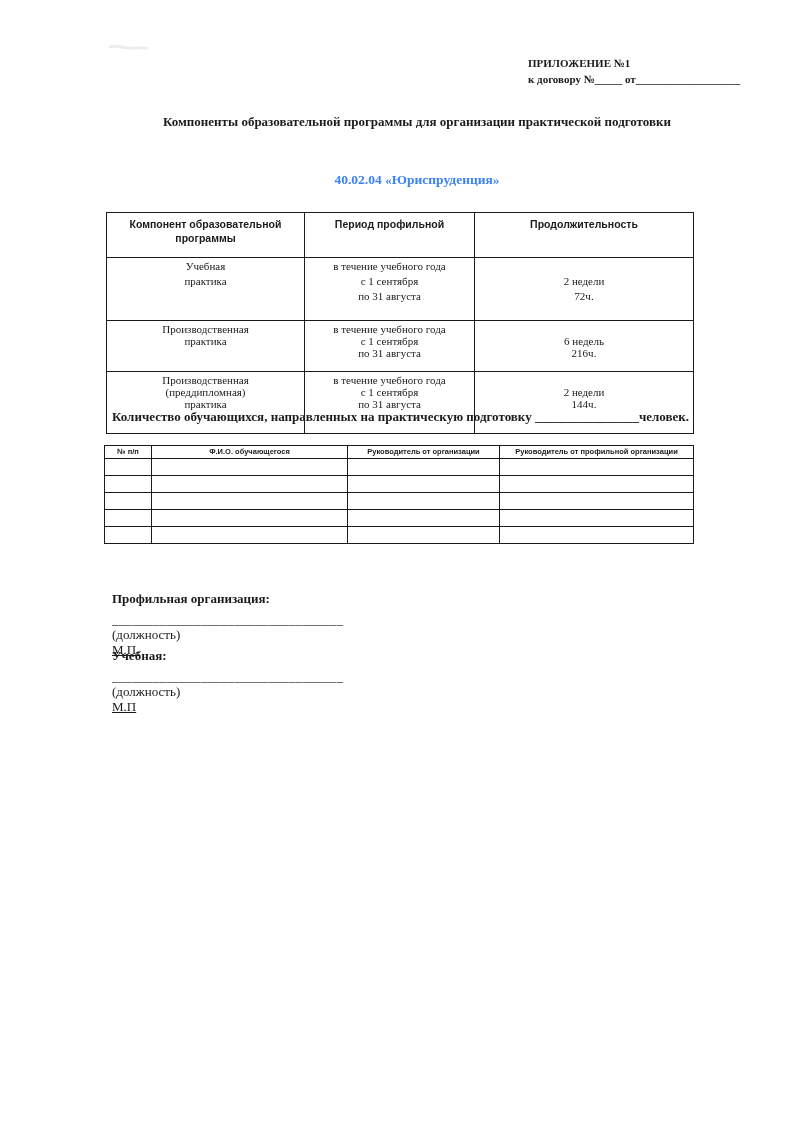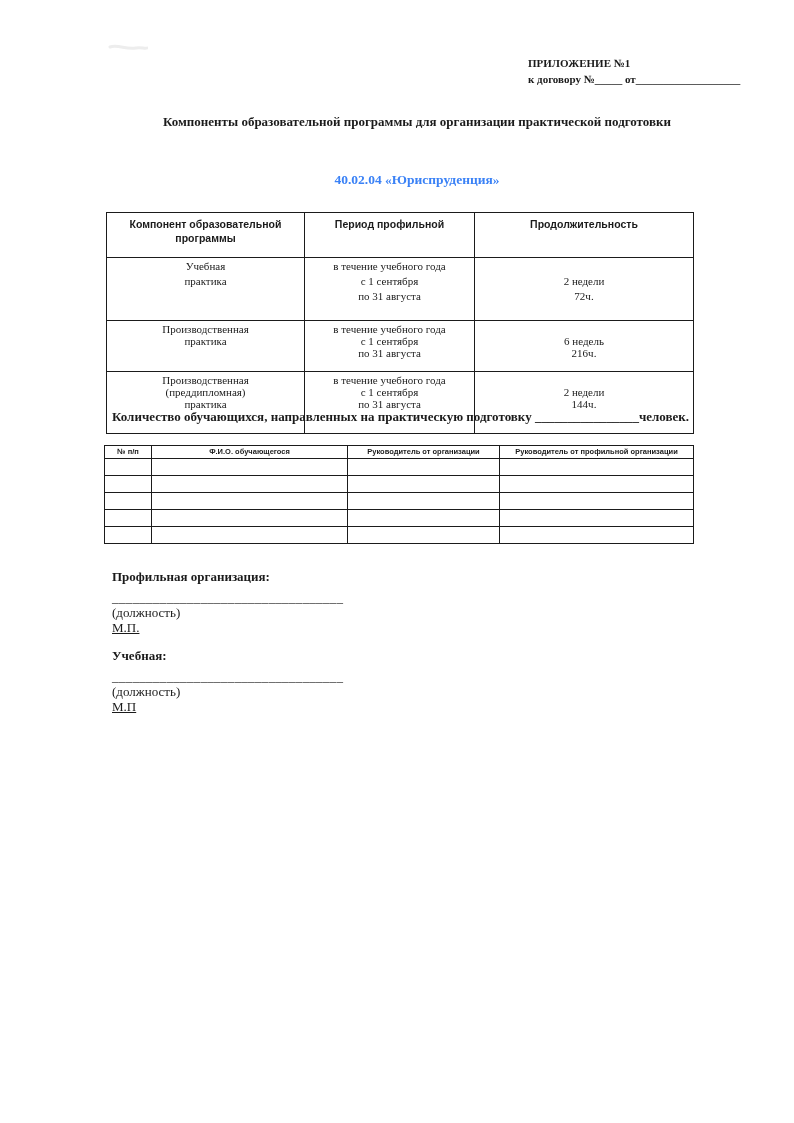--- a/index.html
+++ b/index.html
@@ -114,21 +114,21 @@
   }
   table.t2 td {
     height: 16px;
   }
   .sig {
     position: absolute;
     left: 112px;
     font-size: 13px;
     line-height: 15px;
   }
-  .sig-1 { top: 569px; }
+  .sig-1 { top: 591px; }
   .sig-2 { top: 648px; }
   .sig .s-title {
     font-weight: bold;
     margin-bottom: 7px;
   }
   .sig .s-line {
     line-height: 14px;
     letter-spacing: 0.3px;
   }
   .sig .s-pos { line-height: 15px; }

